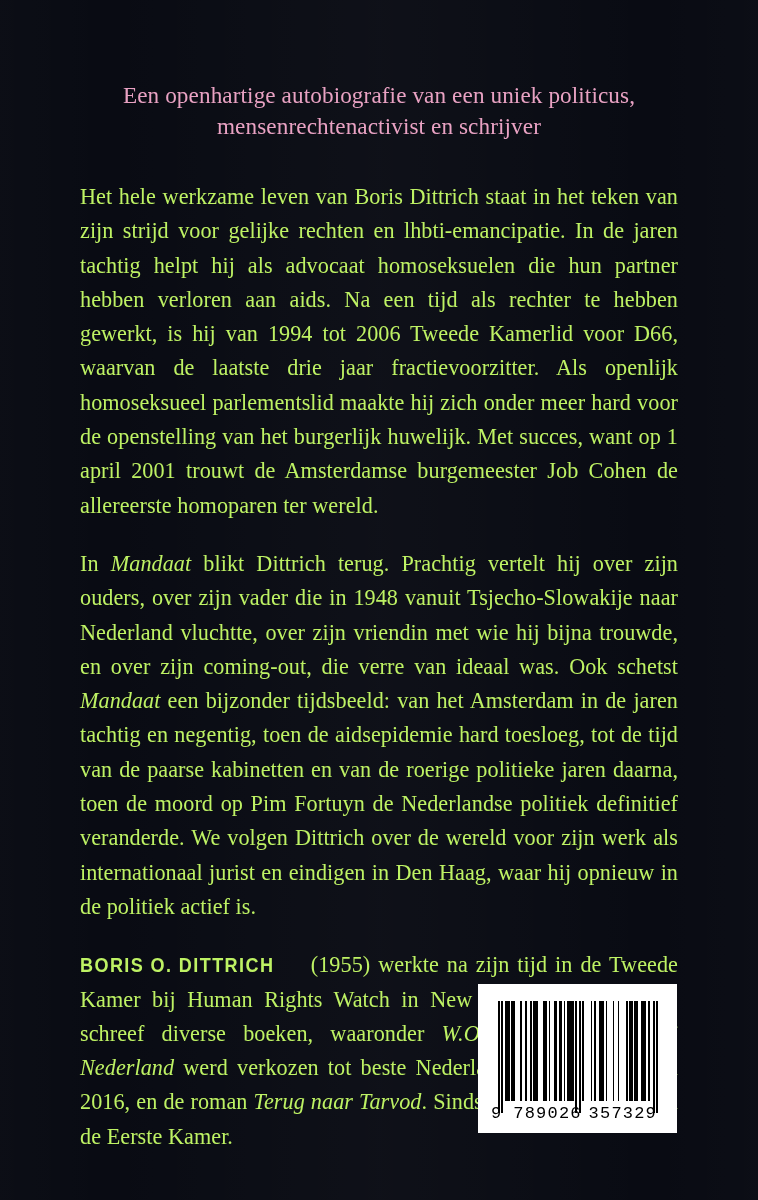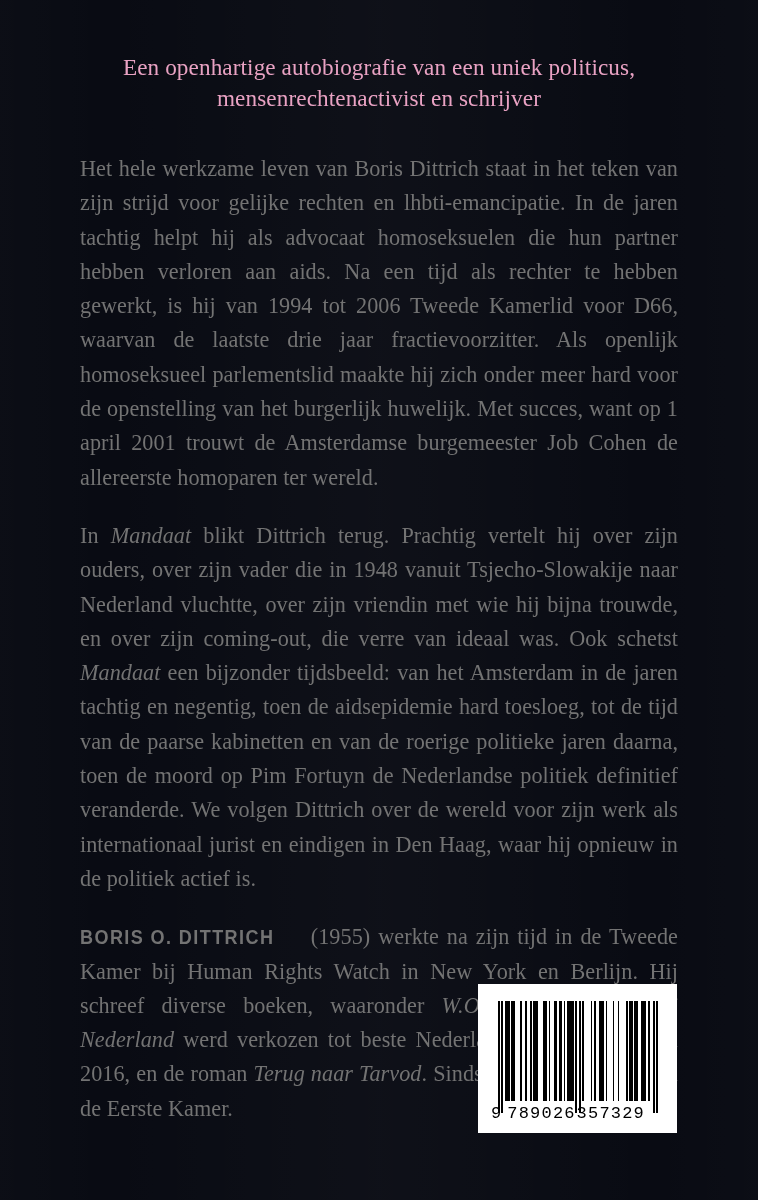--- a/index.html
+++ b/index.html
@@ -37,29 +37,29 @@
     z-index: 1;
     padding: 0 80px;
   }
 
   
   .tagline {
     color: #e9a2c3;
     font-size: 23.2px;
     line-height: 31px;
     text-align: center;
-    padding-top: 52px;
+    padding-top: 80px;
     letter-spacing: 0.1px;
     white-space: pre-line;
   }
 
   
   .blurb {
     margin-top: 38px;
-    color: #737373;
+    color: #bef264;
     font-size: 22.2px;
     line-height: 34.3px;
     text-align: justify;
     text-justify: inter-word;
     hyphens: manual;
     letter-spacing: 0.05px;
   }
   .para {
     margin: 0 0 24px 0;
   }
@@ -122,21 +122,21 @@
     font-size: 17px;
     color: #000;
     letter-spacing: 1.2px;
     display: flex;
     align-items: flex-end;
     justify-content: space-between;
     line-height: 18px;
   }
   .bc-lead { margin-left: 1px; }
   .bc-left { margin-left: 4px; font-family: Liberation Mono, monospace; }
-  .bc-right { margin-right: 20px; }
+  .bc-right { margin-right: 8px; }
 </style>
 </head>
 <body>
 
 <div class="cover">
 
   <div class="content">
 
     <div class="tagline">Een openhartige autobiografie van een uniek politicus,
 mensenrechtenactivist en schrijver</div>

